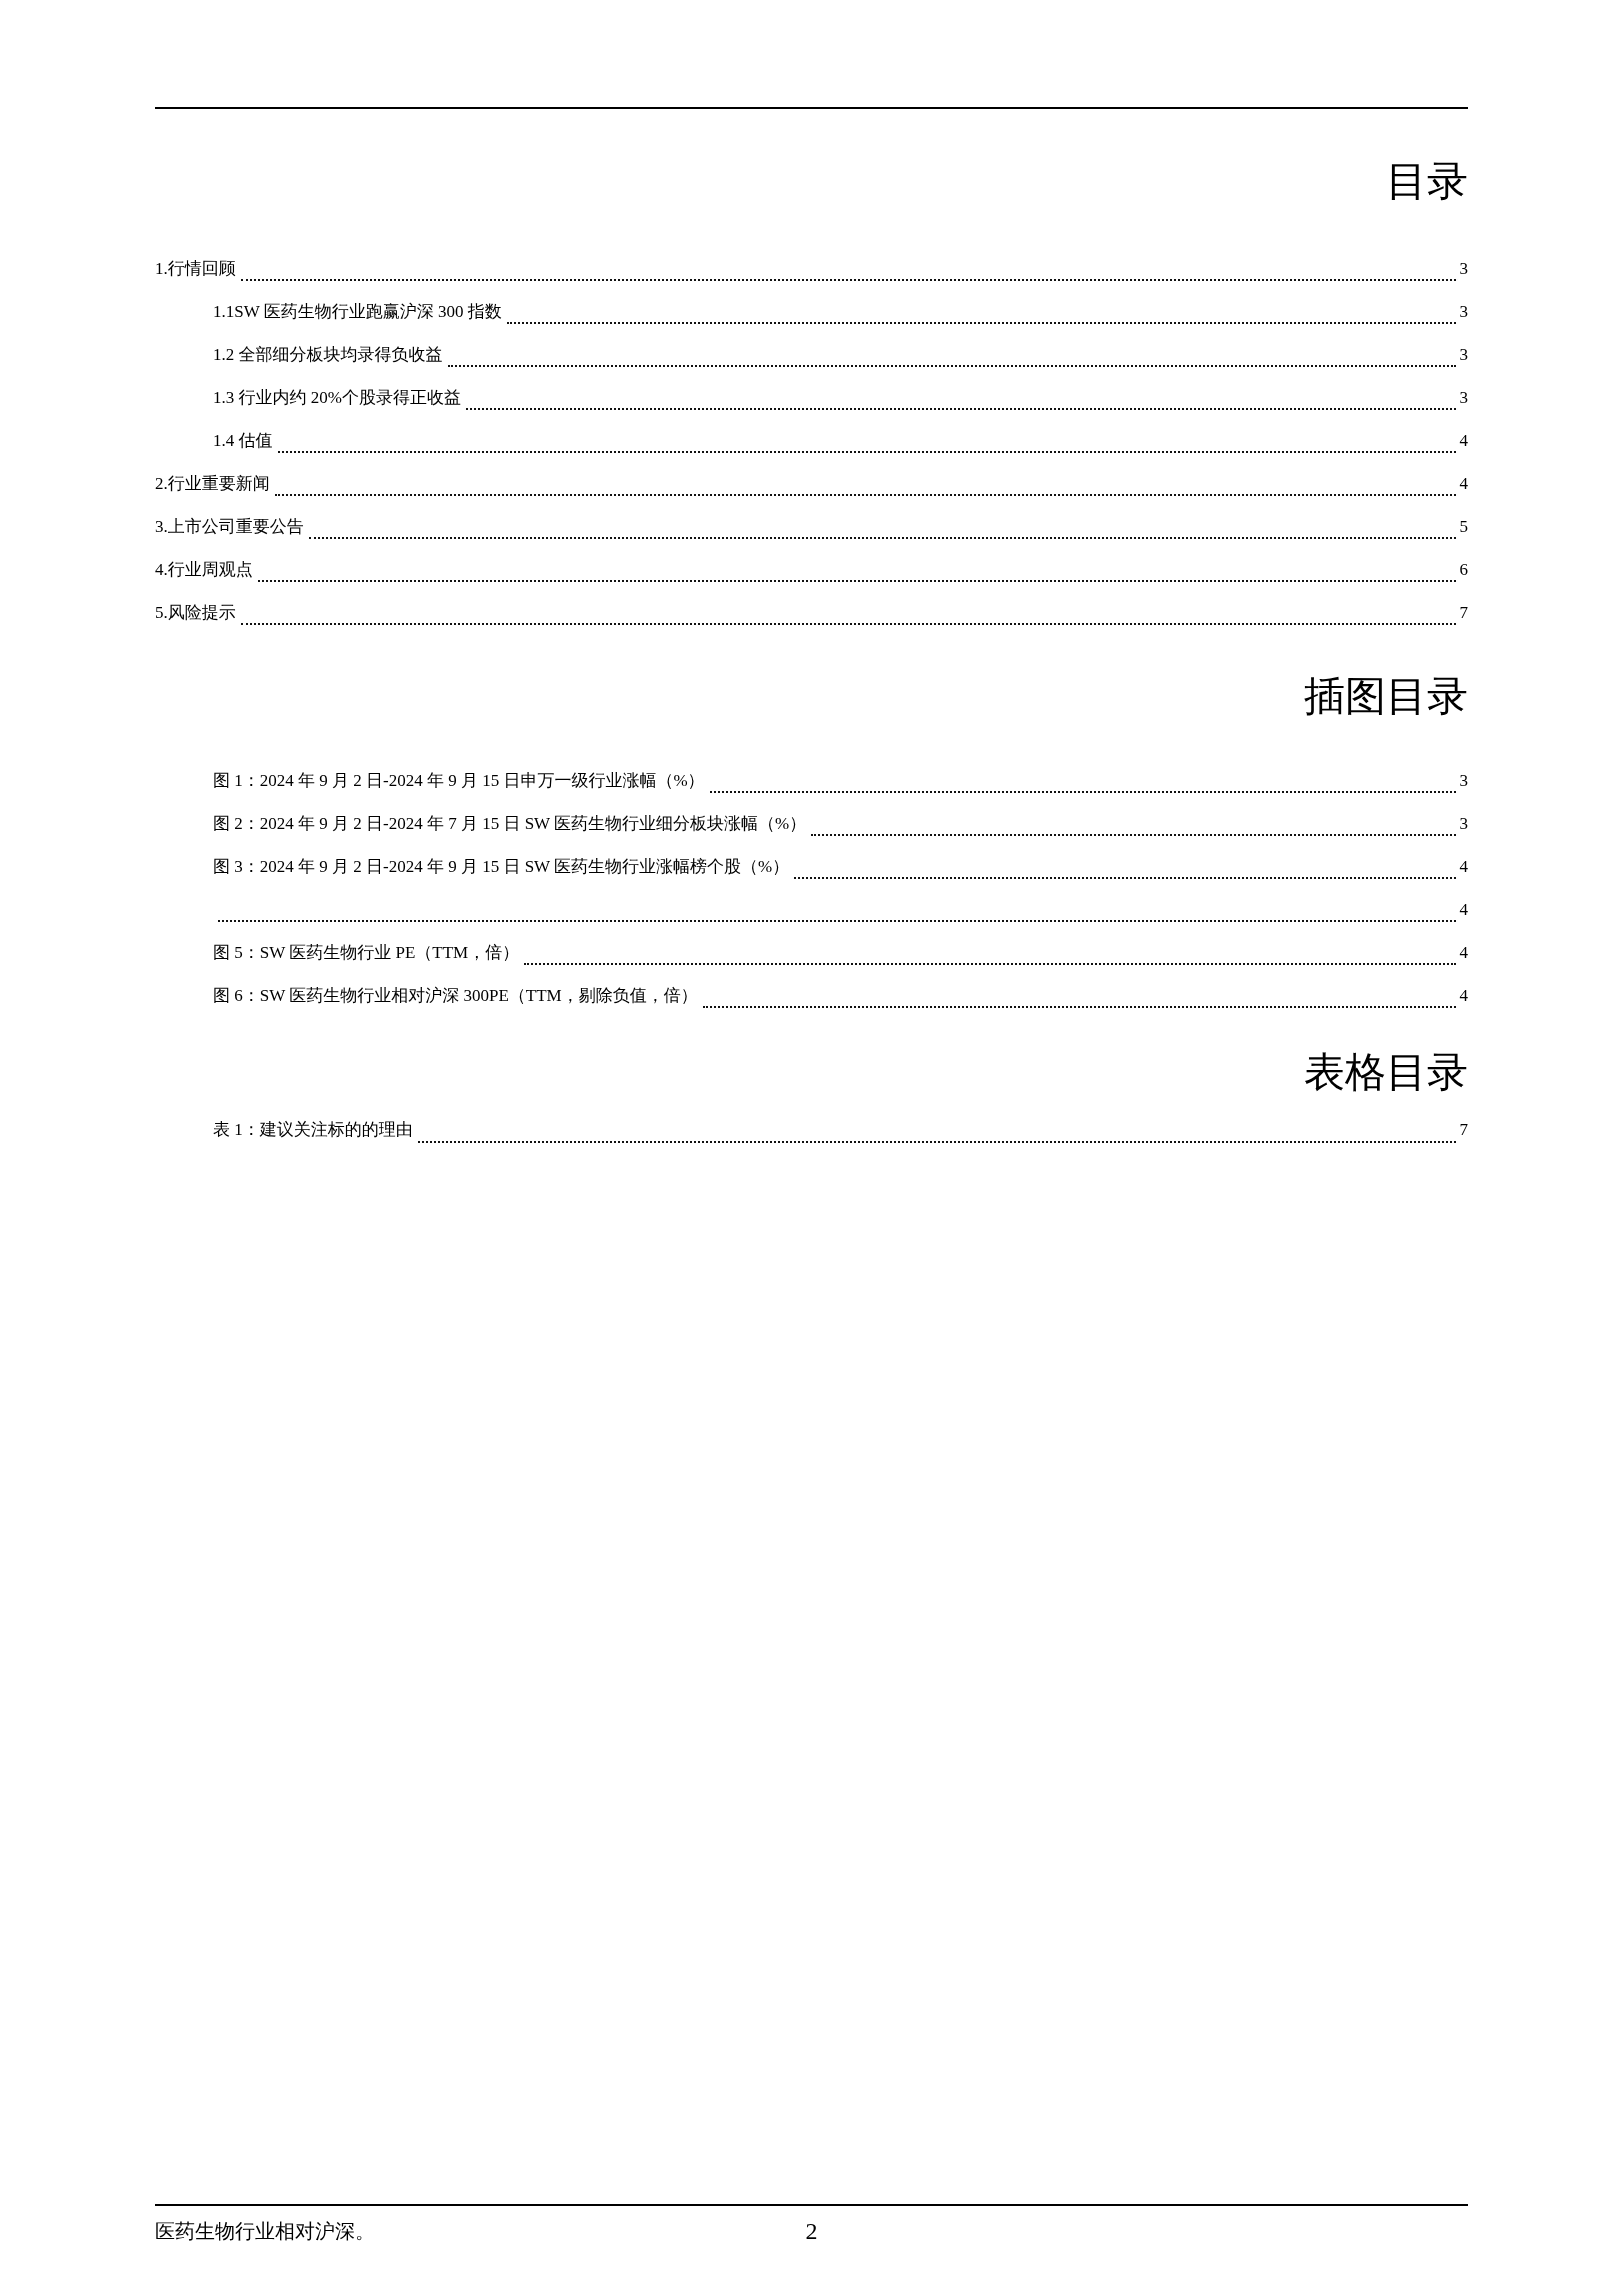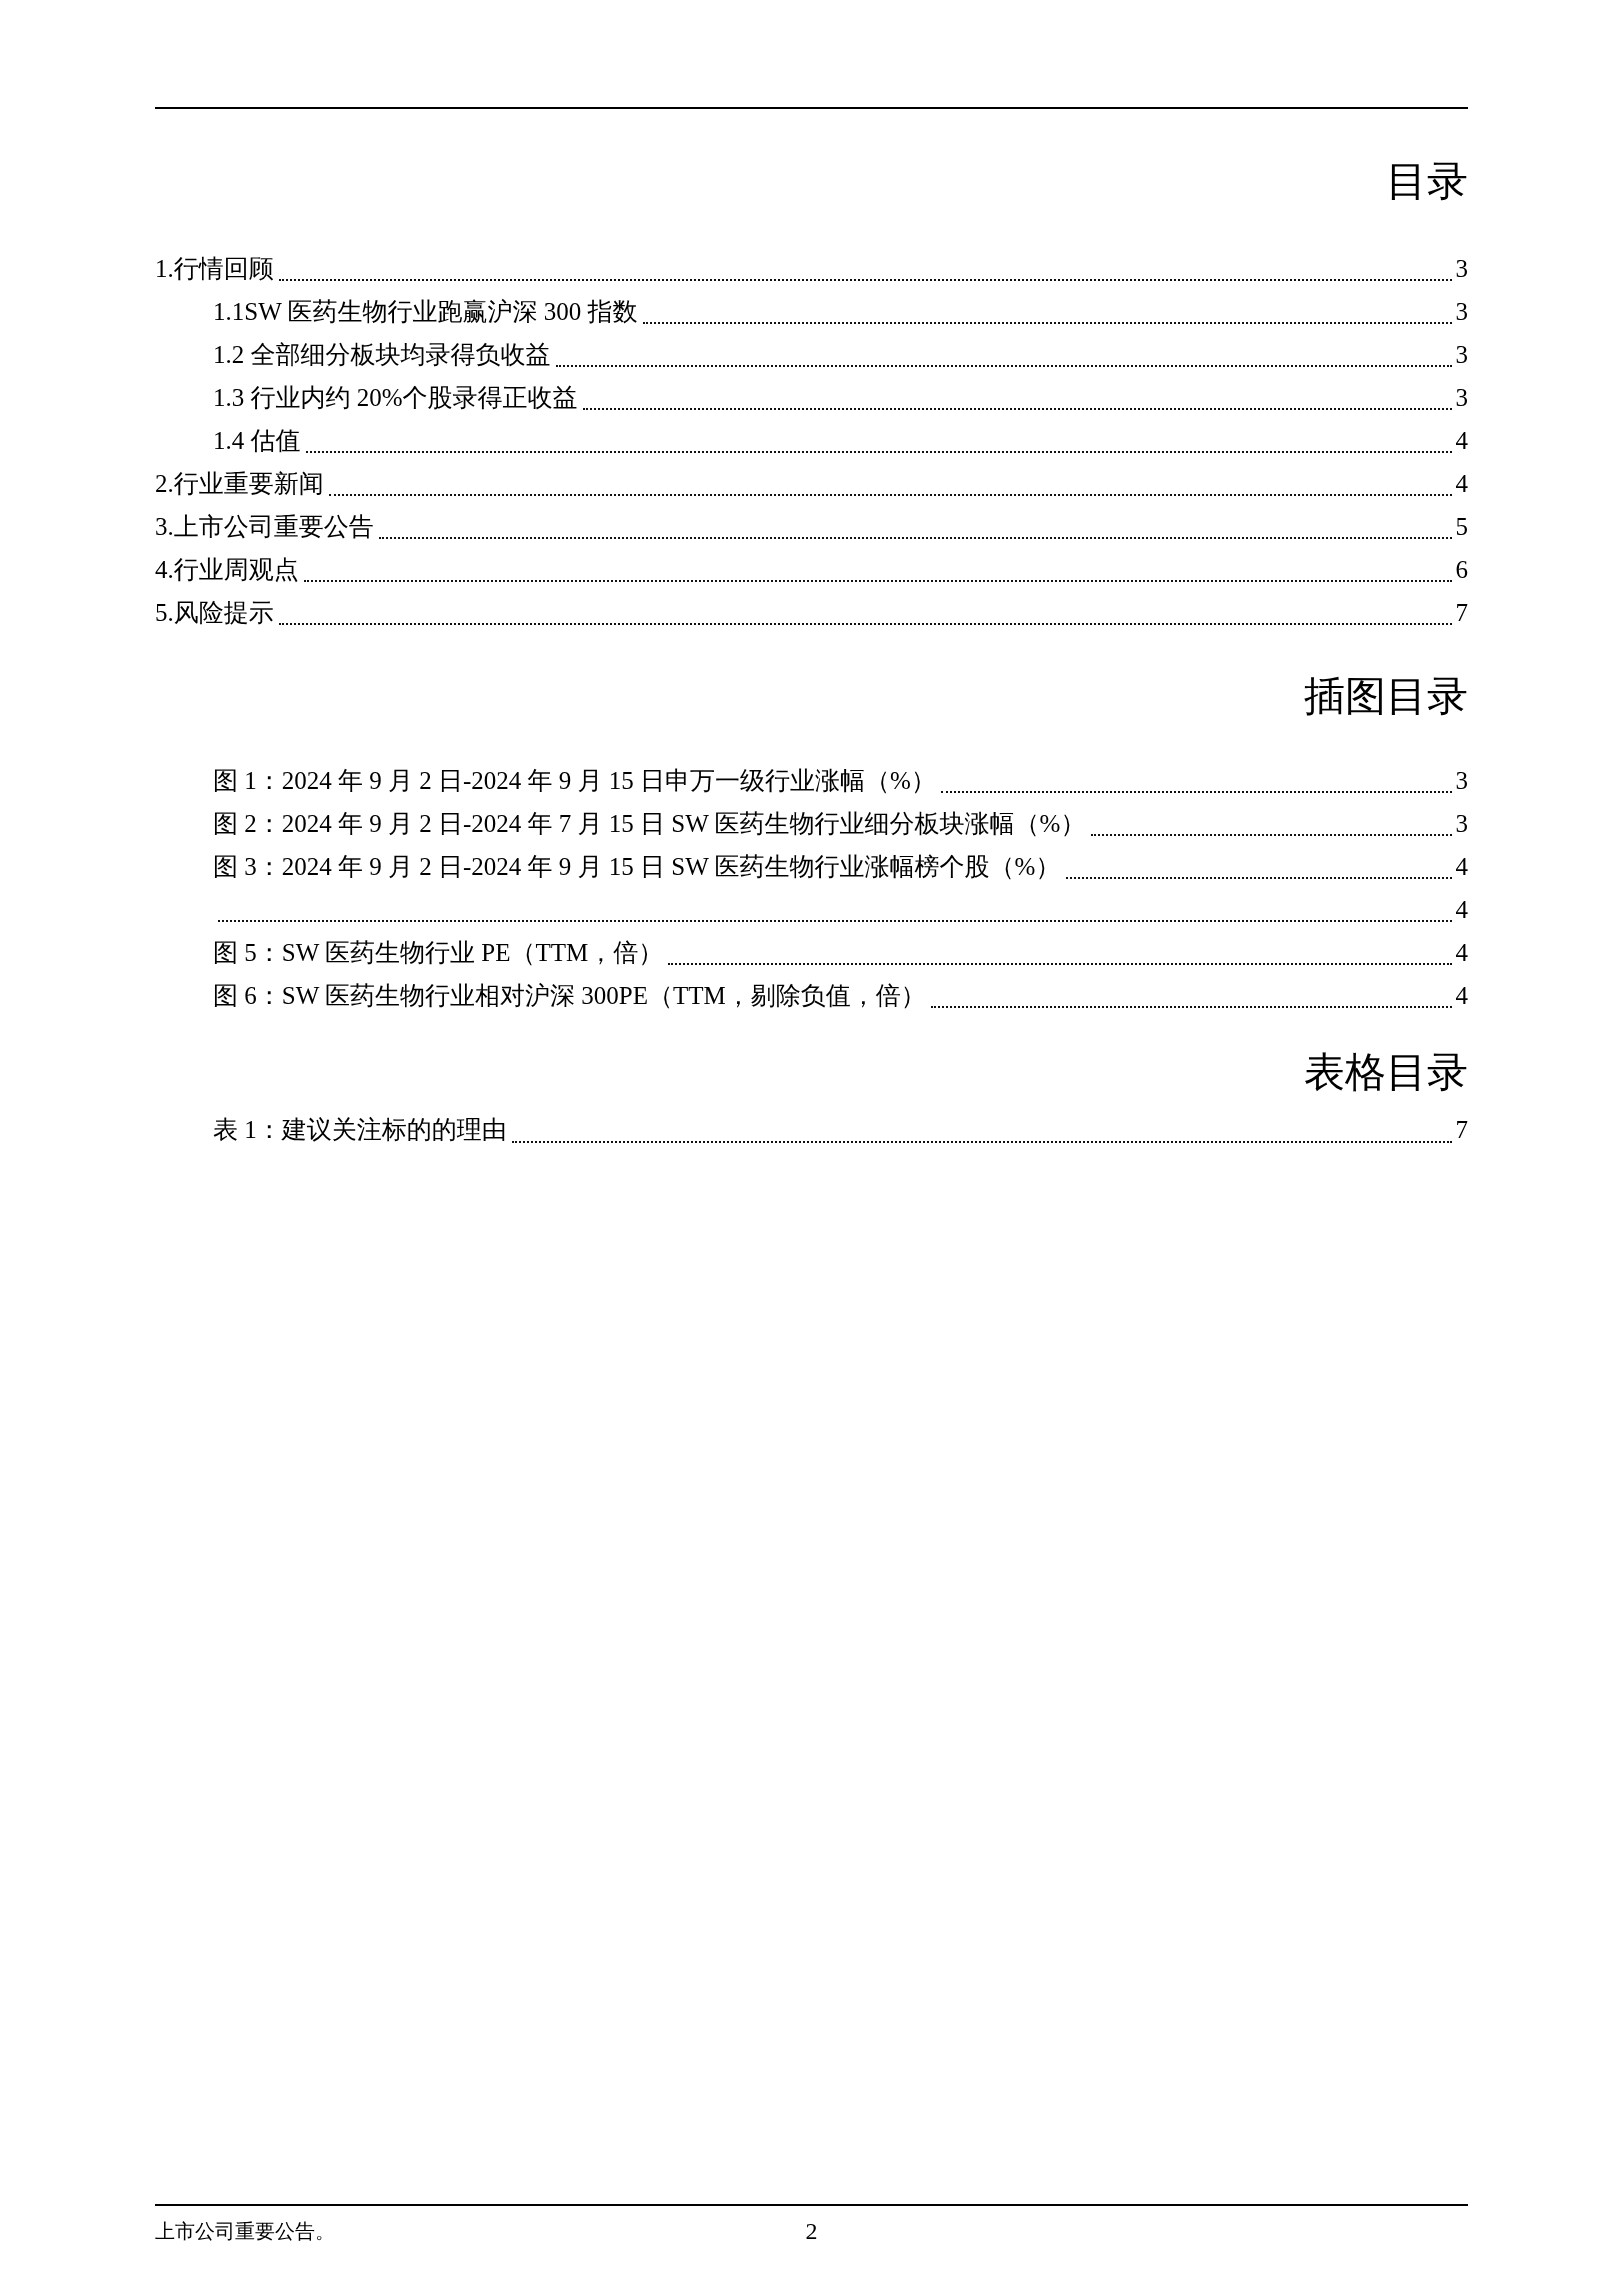--- a/index.html
+++ b/index.html
@@ -52,21 +52,21 @@
   }
   .figures-title { margin-top: 41px; }
   .tables-title  { margin-top: 34px; }
 
   
   .toc-list { margin-top: 44px; }
   .toc-list.figures-list { margin-top: 41px; }
   .toc-list.tables-list  { margin-top: 14.4px; }
   .toc-row {
     display: flex; align-items: flex-end;
-    font-size: 25px; line-height: 43px;
+    font-size: 17px; line-height: 43px;
     cursor: pointer;
   }
   .toc-row.indent { padding-left: 58px; }
   .toc-label { white-space: nowrap; }
   .toc-leader {
     flex: 1 1 auto;
     border-bottom: 2px dotted #111;
     margin: 0 3.9px 8.5px 5.2px;
     align-self: flex-end;
     min-width: 26px;
@@ -183,17 +183,17 @@
         <div class="toc-row indent">
           <span class="toc-label">表 1：建议关注标的的理由</span>
           <span class="toc-leader"></span>
           <span class="toc-page">7</span>
         </div>
       </div>
 
   </div>
 
   <footer class="footer">
-    <span class="disclaimer">上市公司重要公告。</span>
+    <span class="disclaimer">医药生物行业相对沪深。</span>
     <span class="page-number">2</span>
   </footer>
 </div>
 
 
 </body></html>

